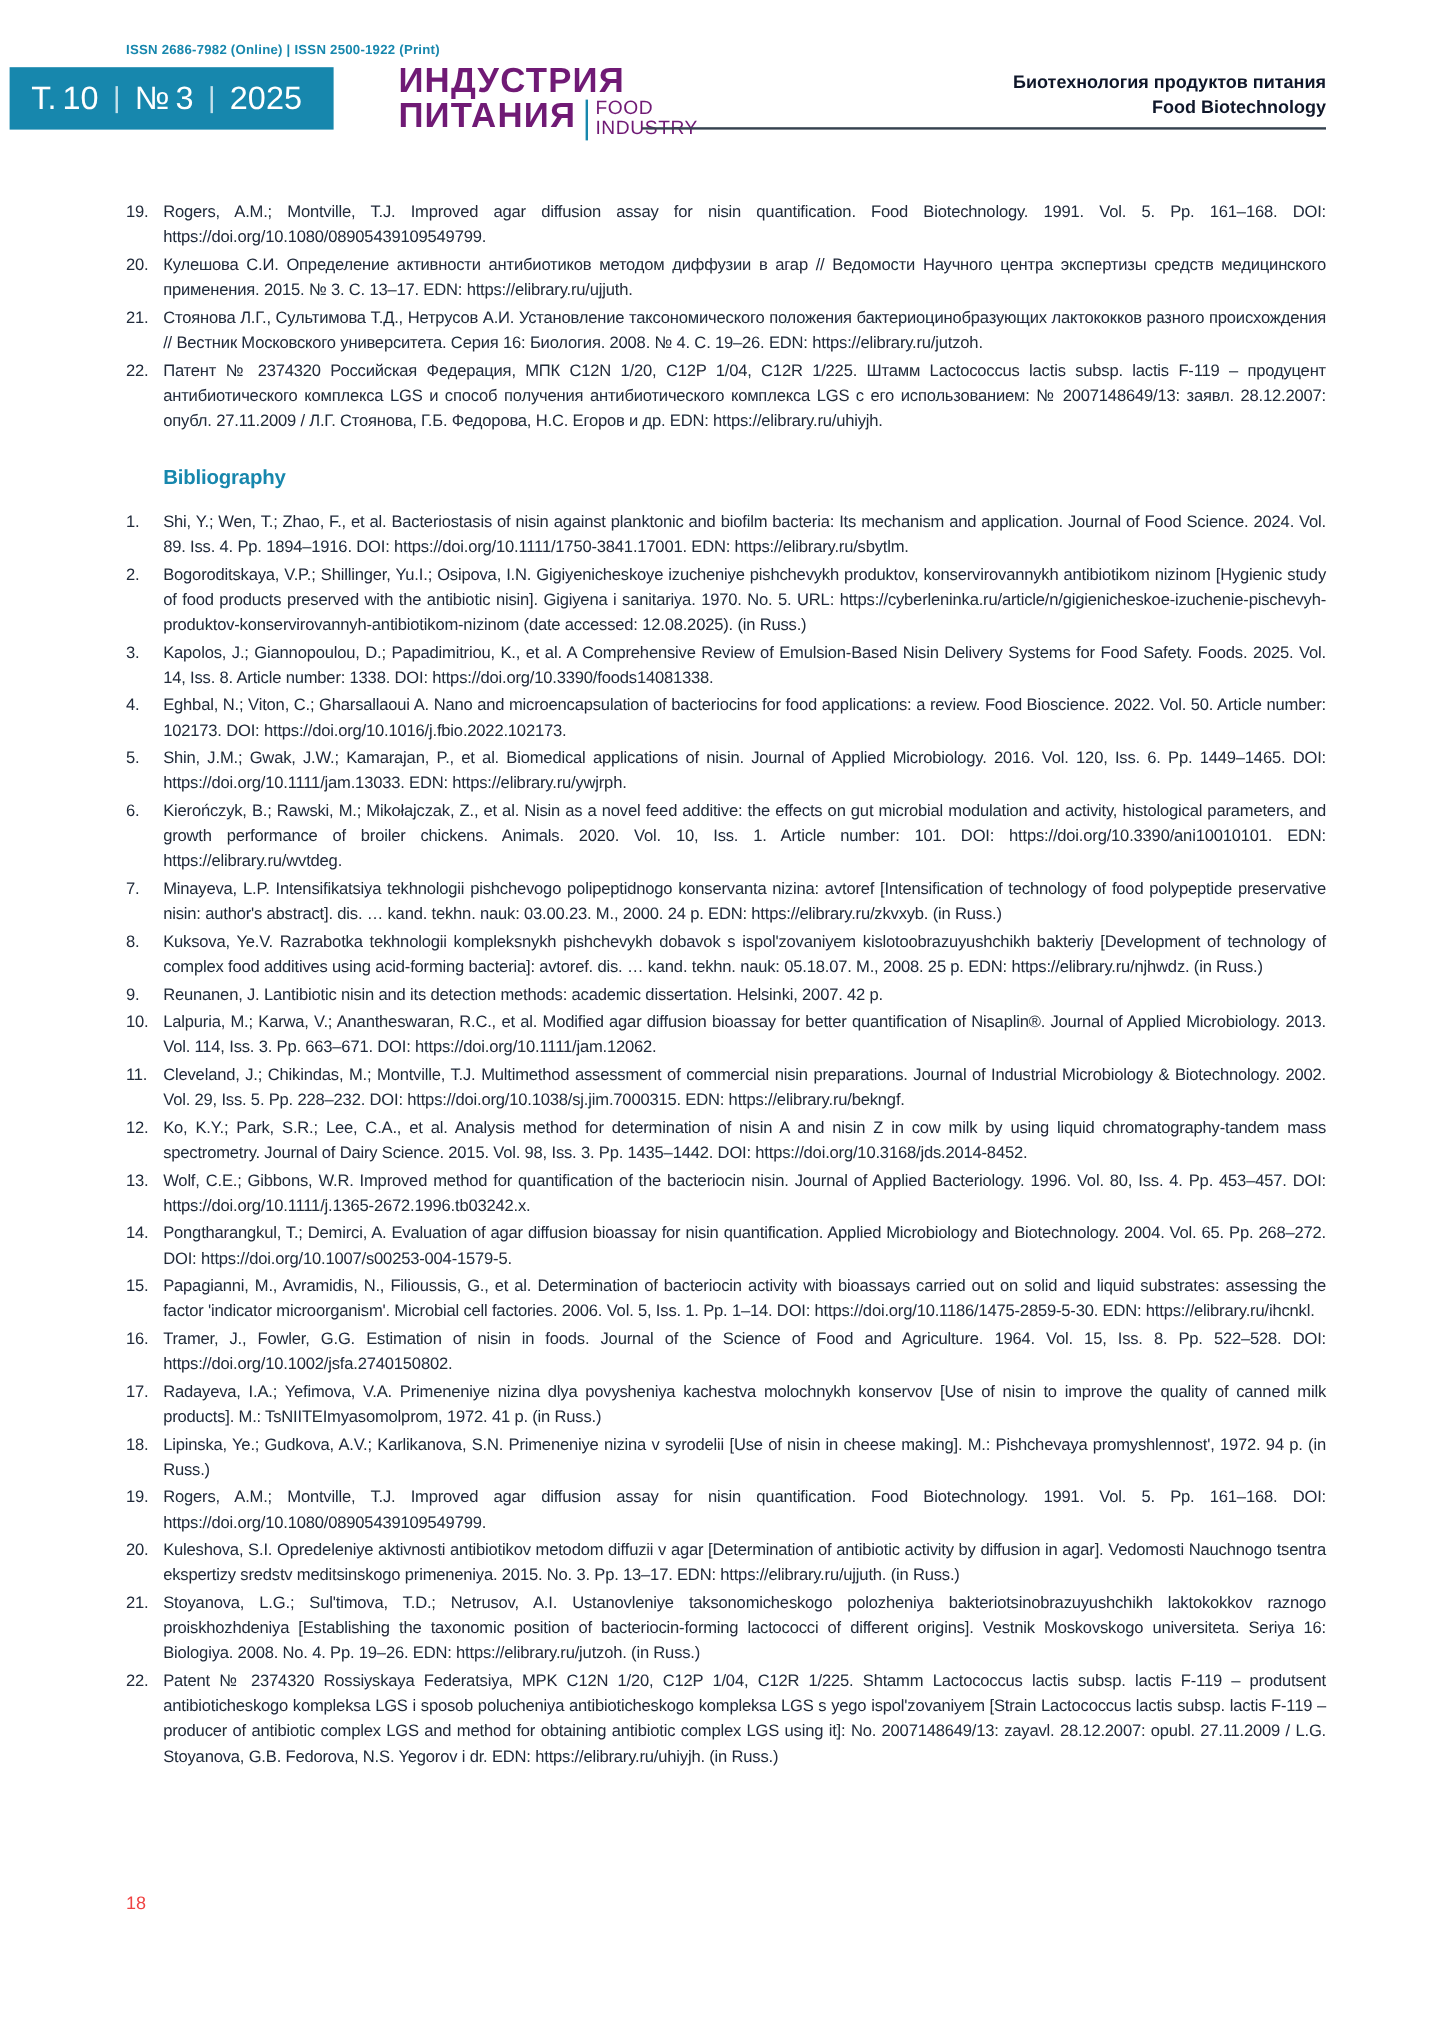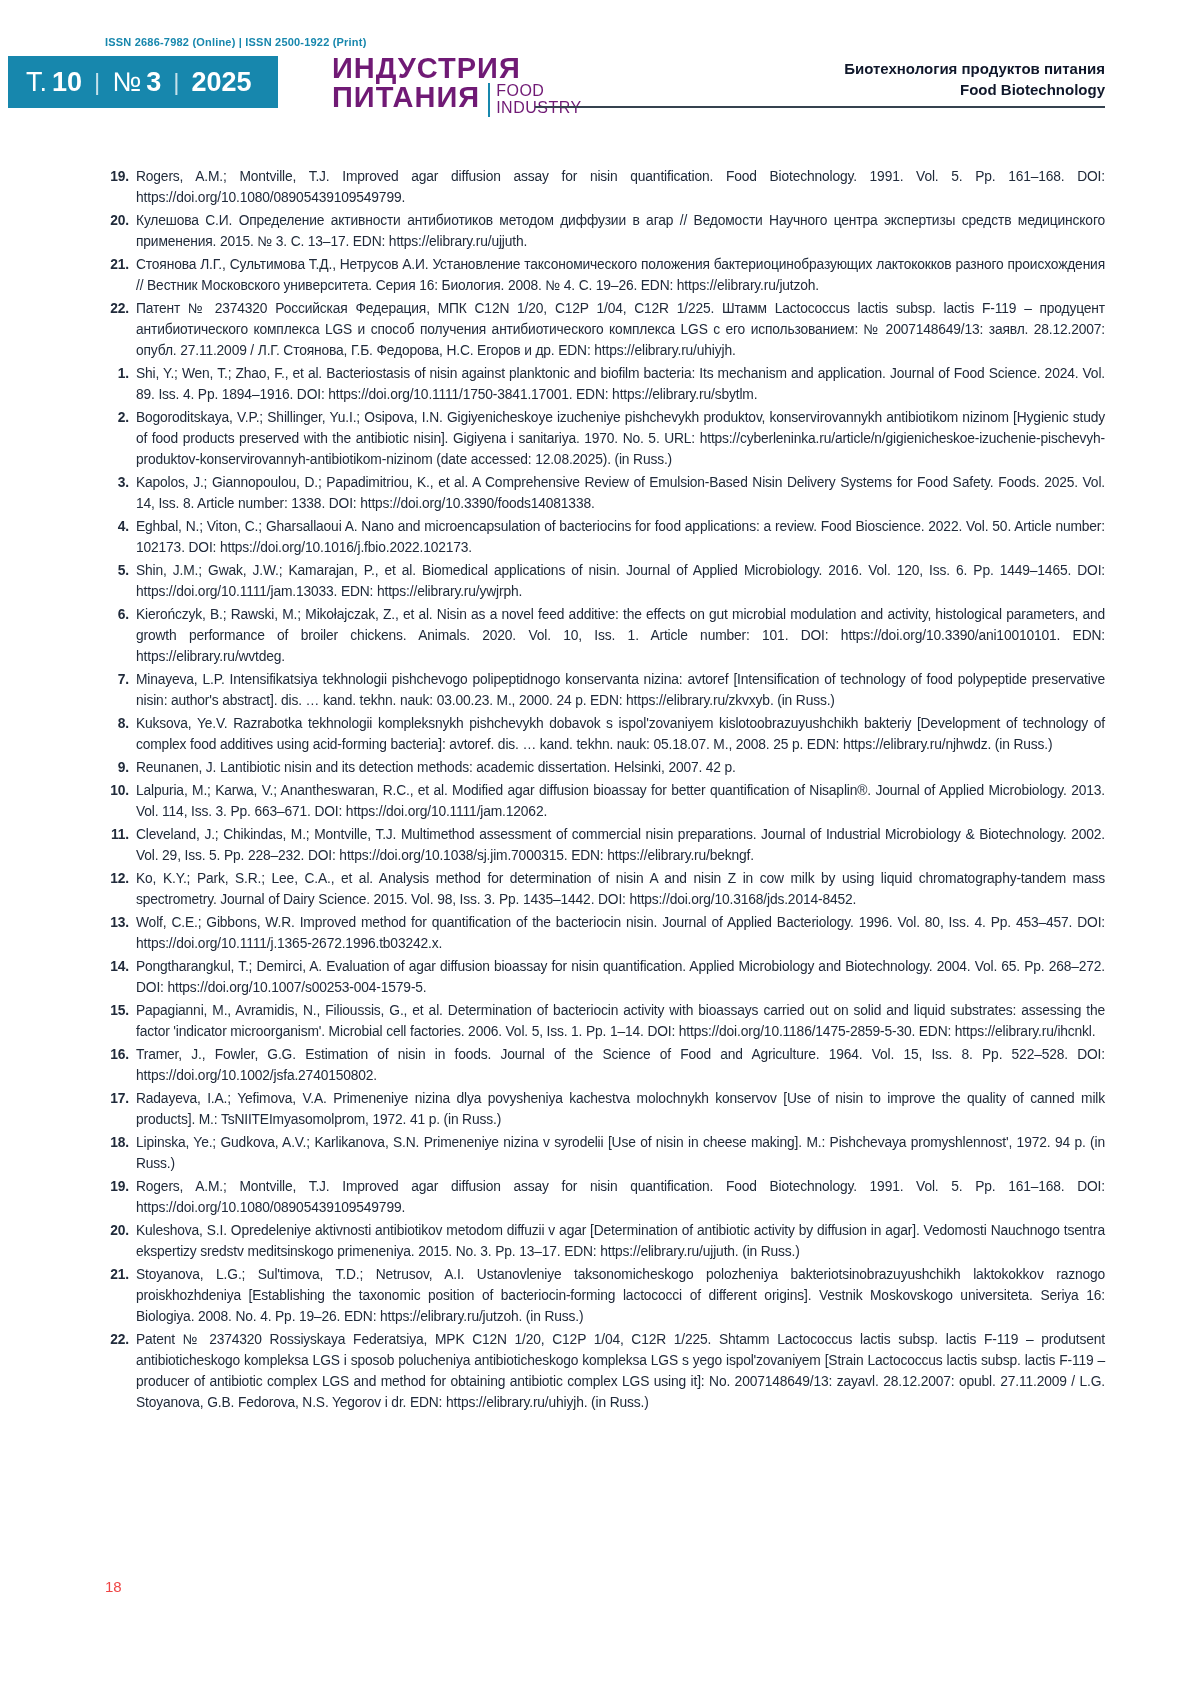--- a/index.html
+++ b/index.html
@@ -3,36 +3,36 @@
 <meta charset="utf-8">
 <style>
   html,body{margin:0;padding:0;background:#ffffff;}
   .page{position:relative;width:1200px;height:1697px;background:#ffffff;overflow:hidden;
         font-family:"Liberation Sans", sans-serif;color:#212b3b;border-radius:18px;}
   
   .issn{position:absolute;left:105px;top:36px;font-size:11px;font-weight:bold;color:#1787ad;letter-spacing:0.2px;}
   .vol-box{position:absolute;left:8px;top:56px;height:52px;background:#1787ad;color:#ffffff;
            display:flex;align-items:center;padding:0 26px 0 18px;font-size:27px;}
   .vol-box .lbl{font-weight:normal;margin-right:5px;}
-  .vol-box .val{font-weight:bold;}
+  .vol-box .val{font-weight:normal;}
   .vol-box .sep{margin:0 12px;font-weight:100;opacity:.75;font-size:24px;}
   .logo{position:absolute;left:332px;top:54px;color:#701a75;line-height:1;}
   .logo .big{font-weight:bold;font-size:29px;letter-spacing:1px;}
   .logo-row{display:flex;align-items:flex-start;}
   .logo-sub{display:flex;align-items:center;margin-left:8px;border-left:2px solid #1787ad;
             padding-left:6px;margin-bottom:1px;}
   .logo-sub .small{font-size:16px;font-weight:normal;line-height:1.05;letter-spacing:0.5px;}
   .section{position:absolute;right:95px;top:58px;text-align:right;color:#0f172a;font-weight:bold;
            font-size:15px;line-height:21px;}
   .header-rule{position:absolute;left:535px;right:95px;top:106px;height:2px;background:#35424f;}
   
   .content{position:absolute;left:105px;top:166px;width:1000px;font-size:13.8px;line-height:21px;
            letter-spacing:-0.15px;}
   .ref{display:flex;margin-bottom:2px;}
-  .ref-num{flex:none;width:24px;text-align:right;padding-right:7px;font-weight:bold;}
+  .ref-num{flex:none;width:24px;text-align:left;padding-right:7px;}
   .ref-text{flex:1;text-align:justify;overflow-wrap:break-word;}
   .biblio-heading{color:#1787ad;font-weight:bold;font-size:17px;margin:26px 0 16px 31px;}
   .page-num{position:absolute;left:105px;top:1578px;font-size:15px;color:#ef4444;}
 </style>
 </head>
 <body>
 
 <div class="page">
 
   <div class="issn">ISSN 2686-7982 (Online) | ISSN 2500-1922 (Print)</div>
@@ -81,20 +81,21 @@
         <div class="ref">
           <span class="ref-num">21.</span>
           <span class="ref-text">Стоянова Л.Г., Сультимова Т.Д., Нетрусов А.И. Установление таксономического положения бактериоцинобразующих лактококков разного происхождения // Вестник Московского университета. Серия 16: Биология. 2008. № 4. С. 19–26. EDN: https://elibrary.ru/jutzoh.</span>
         </div>
         <div class="ref">
           <span class="ref-num">22.</span>
           <span class="ref-text">Патент № 2374320 Российская Федерация, МПК C12N 1/20, C12P 1/04, C12R 1/225. Штамм Lactococcus lactis subsp. lactis F-119 – продуцент антибиотического комплекса LGS и способ получения антибиотического комплекса LGS с его использованием: № 2007148649/13: заявл. 28.12.2007: опубл. 27.11.2009 / Л.Г. Стоянова, Г.Б. Федорова, Н.С. Егоров и др. EDN: https://elibrary.ru/uhiyjh.</span>
         </div>
       </div>
 
+    <div class="biblio-heading">Bibliography</div>
 
     <div>
         <div class="ref">
           <span class="ref-num">1.</span>
           <span class="ref-text">Shi, Y.; Wen, T.; Zhao, F., et al. Bacteriostasis of nisin against planktonic and biofilm bacteria: Its mechanism and application. Journal of Food Science. 2024. Vol. 89. Iss. 4. Pp. 1894–1916. DOI: https://doi.org/10.1111/1750-3841.17001. EDN: https://elibrary.ru/sbytlm.</span>
         </div>
         <div class="ref">
           <span class="ref-num">2.</span>
           <span class="ref-text">Bogoroditskaya, V.P.; Shillinger, Yu.I.; Osipova, I.N. Gigiyenicheskoye izucheniye pishchevykh produktov, konservirovannykh antibiotikom nizinom [Hygienic study of food products preserved with the antibiotic nisin]. Gigiyena i sanitariya. 1970. No. 5. URL: https://cyberleninka.ru/article/n/gigienicheskoe-izuchenie-pischevyh-produktov-konservirovannyh-antibiotikom-nizinom (date accessed: 12.08.2025). (in Russ.)</span>
         </div>

